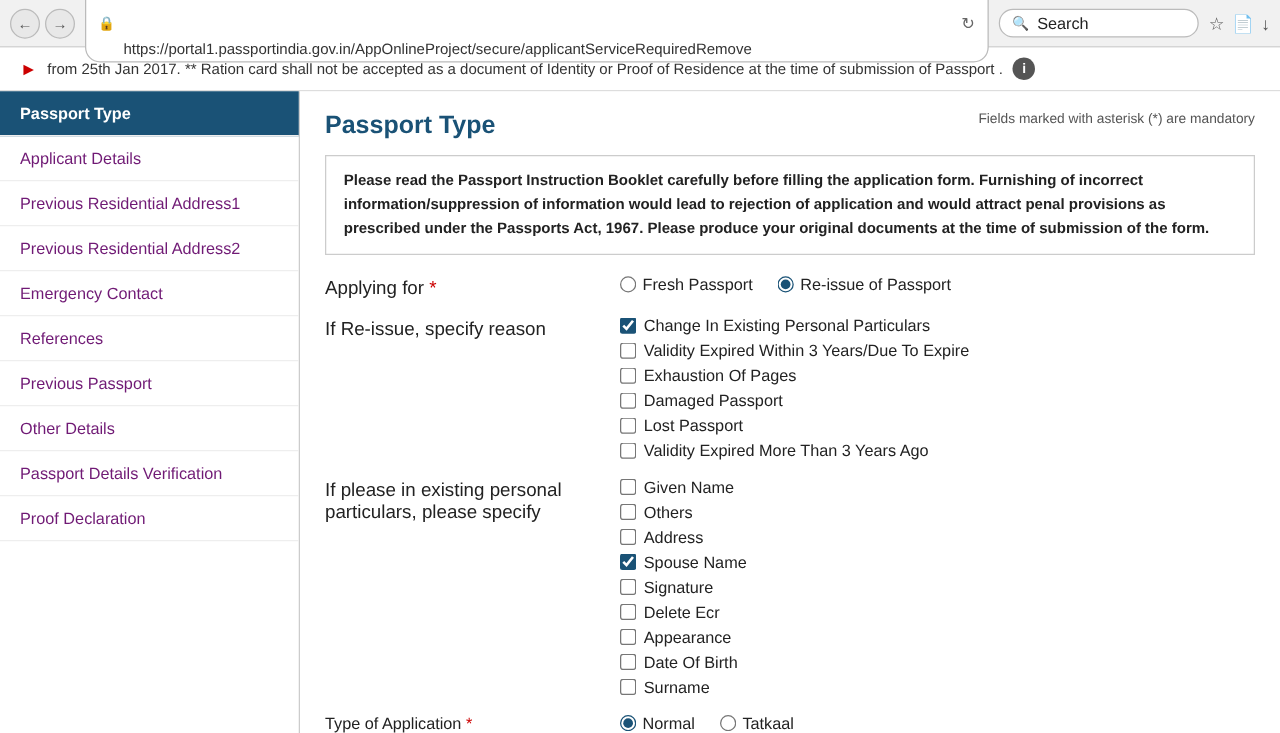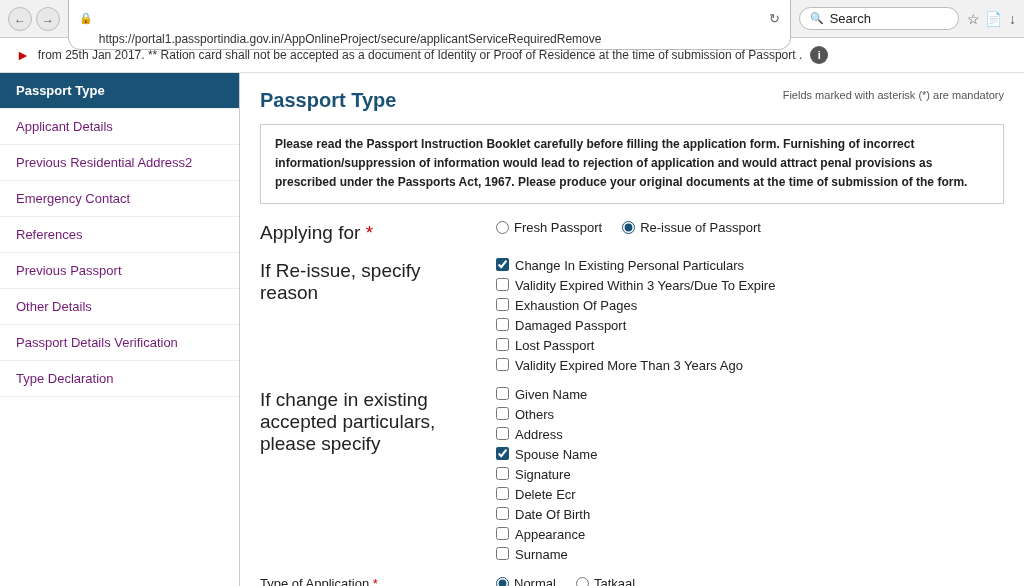--- a/index.html
+++ b/index.html
@@ -68,33 +68,33 @@
       border: 1px solid #ccc; padding: 10px 14px; font-size: 12px; line-height: 1.6;
       color: #222; margin-bottom: 16px; background: white;
     }
     .info-box strong { font-weight: bold; }
 
     
     .form-row {
       display: flex; margin-bottom: 14px; align-items: flex-start; gap: 16px;
     }
     .form-label {
-      width: 220px; flex-shrink: 0; font-size: 19px; color: #222; padding-top: 2px;
+      width: 220px; flex-shrink: 0; font-size: 15px; color: #222; padding-top: 2px;
     }
     .form-label .required { color: #c00; }
     .form-controls { flex: 1; }
 
     
     .radio-group { display: flex; gap: 20px; align-items: flex-start; flex-wrap: wrap; }
     .radio-option { display: flex; align-items: center; gap: 5px; font-size: 13px; cursor: pointer; }
     .radio-option input[type="radio"] { accent-color: #1a5276; cursor: pointer; }
 
     
     .checkbox-group { display: flex; flex-direction: column; gap: 5px; }
-    .checkbox-option { display: flex; align-items: flex-start; gap: 6px; font-size: 13px; cursor: pointer; }
+    .checkbox-option { display: flex; align-items: center; gap: 6px; font-size: 13px; cursor: pointer; }
     .checkbox-option input[type="checkbox"] { accent-color: #1a5276; cursor: pointer; }
 
     
     .type-row {
       display: flex; margin-bottom: 24px; align-items: center; gap: 16px;
     }
     .type-label { width: 220px; flex-shrink: 0; font-size: 13px; color: #222; }
     .type-label .required { color: #c00; }
   </style>
 </head>
@@ -126,27 +126,28 @@
   <span>from 25th Jan 2017. ** Ration card shall not be accepted as a document of Identity or Proof of Residence at the time of submission of Passport .</span>
   <span class="info-icon">i</span>
 </div>
 
 <div class="main-layout">
 
   <div class="sidebar">
 
   <div class="sidebar-item active">Passport Type</div>
       <div class="sidebar-item">Applicant Details</div>
+      <div class="sidebar-item">Previous Residential Address1</div>
       <div class="sidebar-item">Previous Residential Address2</div>
       <div class="sidebar-item">Emergency Contact</div>
       <div class="sidebar-item">References</div>
       <div class="sidebar-item">Previous Passport</div>
       <div class="sidebar-item">Other Details</div>
       <div class="sidebar-item">Passport Details Verification</div>
-      <div class="sidebar-item">Type Declaration</div>
+      <div class="sidebar-item">Proof Declaration</div>
     </div>
 
   <div class="content">
     <div class="content-header">
       <h2 class="page-title">Passport Type</h2>
       <div class="mandatory-note">Fields marked with asterisk (*) are mandatory</div>
     </div>
 
     <div class="info-box">
       <strong><span>Please read the Passport Instruction Booklet carefully before filling the application form. Furnishing of incorrect information/suppression of information would lead to rejection of application and would attract penal provisions as prescribed under the Passports Act, 1967. Please produce your original documents at the time of submission of the form.</span></strong>
@@ -193,21 +194,21 @@
           <span>Lost Passport</span>
         </label>
         <label class="checkbox-option">
           <input type="checkbox" style="">
           <span>Validity Expired More Than 3 Years Ago</span>
         </label>
       </div>
     </div>
 
     <div class="form-row">
-      <div class="form-label">If change in existing accepted particulars, please specify</div>
+      <div class="form-label">If please in existing personal particulars, please specify</div>
       <div class="form-controls checkbox-group">
         <label class="checkbox-option">
           <input type="checkbox" style="">
           <span>Given Name</span>
         </label>
         <label class="checkbox-option">
           <input type="checkbox" style="">
           <span>Others</span>
         </label>
         <label class="checkbox-option">
@@ -221,25 +222,25 @@
         <label class="checkbox-option">
           <input type="checkbox" style="">
           <span>Signature</span>
         </label>
         <label class="checkbox-option">
           <input type="checkbox" style="">
           <span>Delete Ecr</span>
         </label>
         <label class="checkbox-option">
           <input type="checkbox" style="">
+          <span>Appearance</span>
+        </label>
+        <label class="checkbox-option">
+          <input type="checkbox" style="">
           <span>Date Of Birth</span>
-        </label>
-        <label class="checkbox-option">
-          <input type="checkbox" style="">
-          <span>Appearance</span>
         </label>
         <label class="checkbox-option">
           <input type="checkbox" style="">
           <span>Surname</span>
         </label>
       </div>
     </div>
 
     <div class="type-row">
       <div class="type-label">

